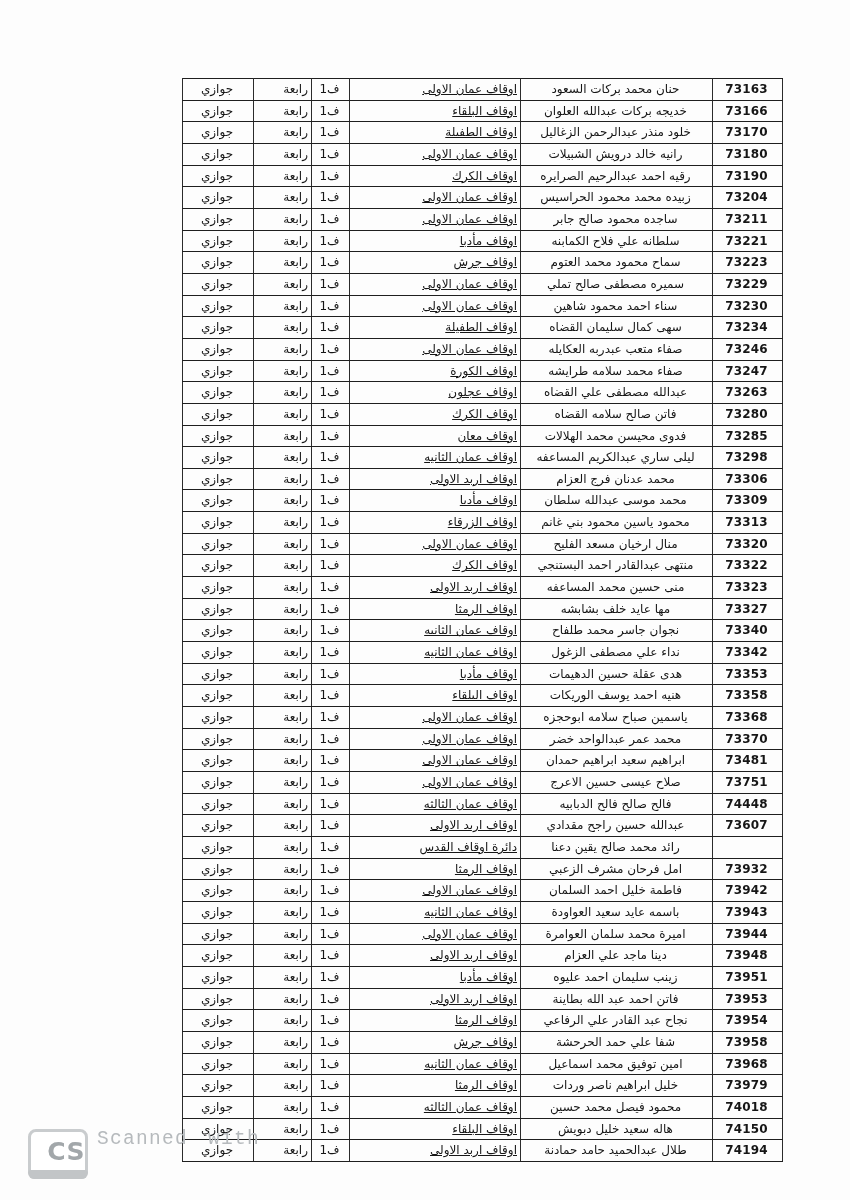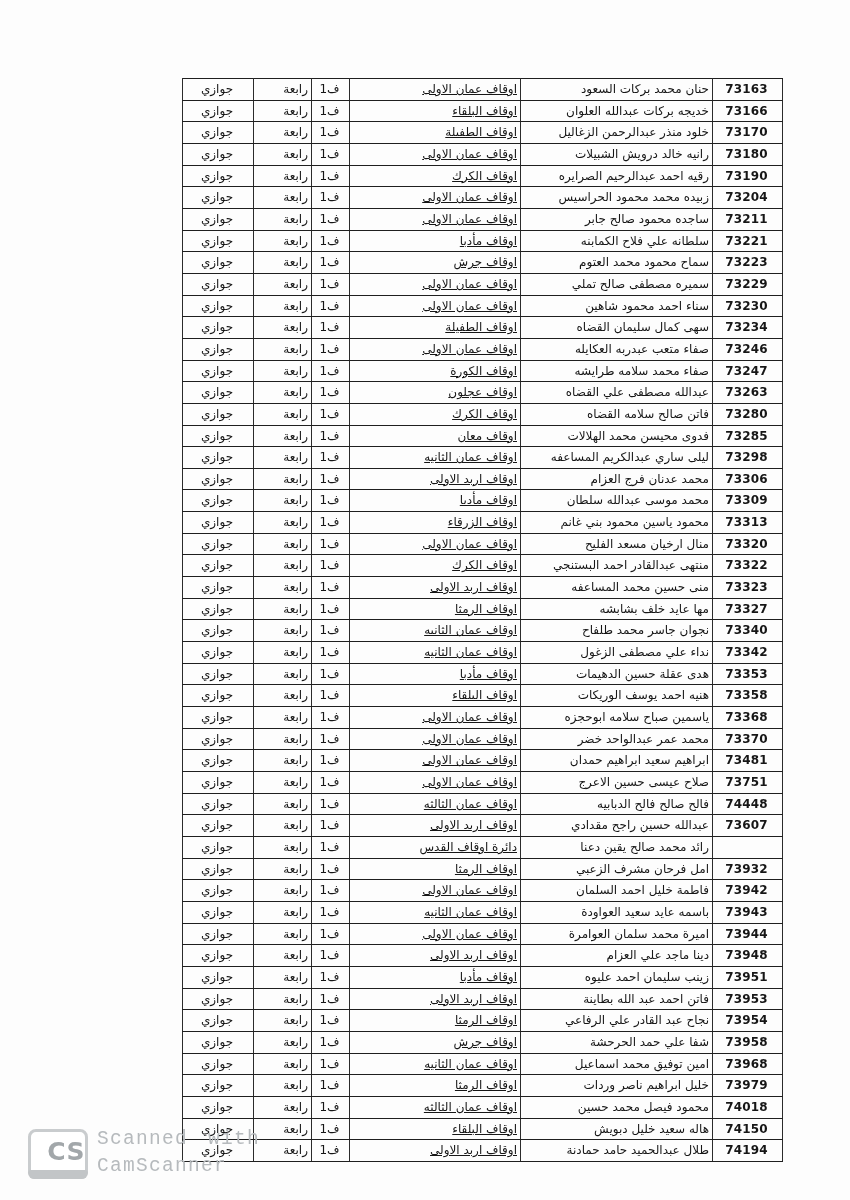--- a/index.html
+++ b/index.html
@@ -34,21 +34,21 @@
     vertical-align:middle;
     padding:0 3px 0 1px;
     box-sizing:border-box;
     height:20.66px;
     line-height:20.66px;
   }
   td.employee-id-cell{
     font-size:13.5px;font-weight:bold;letter-spacing:.2px;
     text-align:center;padding-right:7px;
   }
-  td.employee-name-cell{text-align:right;padding-right:3px;font-size:12.3px;margin-top:30px;}
+  td.employee-name-cell{text-align:center;padding-right:3px;font-size:12.3px;margin-top:30px;}
   td.office-cell{text-align:right;padding-right:2px;text-decoration:underline;}
   td.section-cell{text-align:center;padding-right:1px;}
   td.grade-cell{text-align:right;padding-right:2px;}
   td.passport-type-cell{text-align:center;padding:0;}
   
   .cs-badge{
     position:absolute;left:28px;top:1129px;width:60px;height:50px;
     background:#ffffff;border:3px solid #c9ccce;border-radius:8px;
     box-sizing:border-box;
     display:flex;align-items:center;justify-content:flex-end;
@@ -486,16 +486,15 @@
           </tr>
         </tbody>
     </table>
   </div>
 
   <div class="cs-badge">
     <span class="cs-letters">CS</span>
   </div>
   <div class="footer-caption">
     <div>Scanned  with</div>
-    <div>CamScanner</div>
   </div>
 
 </div>
 
 </body></html>

